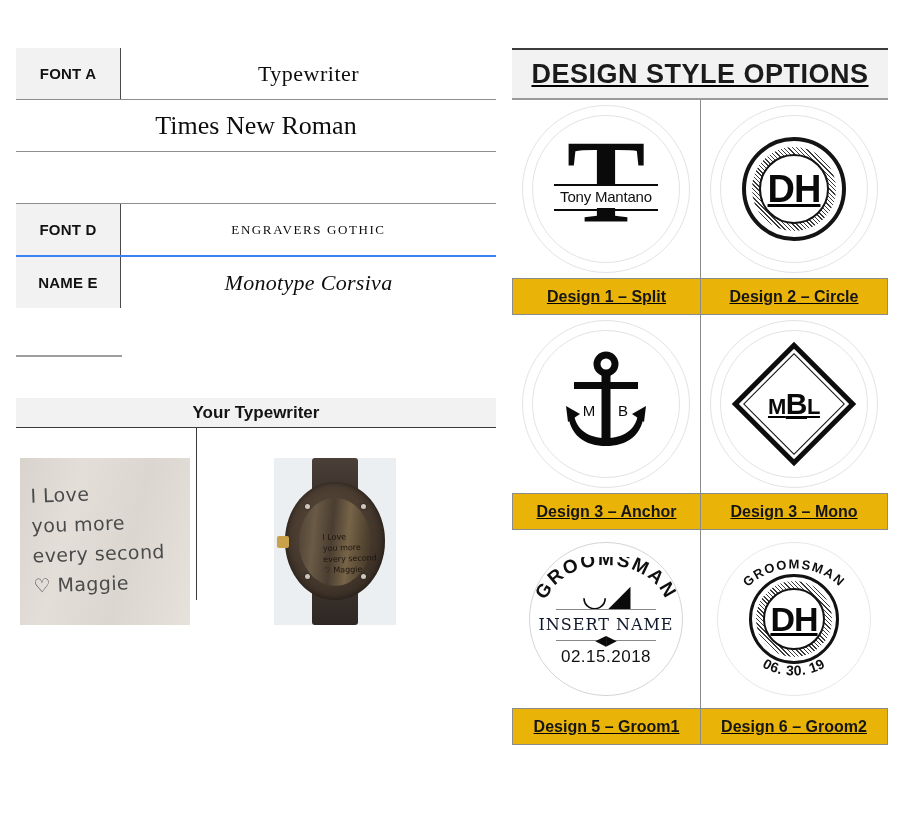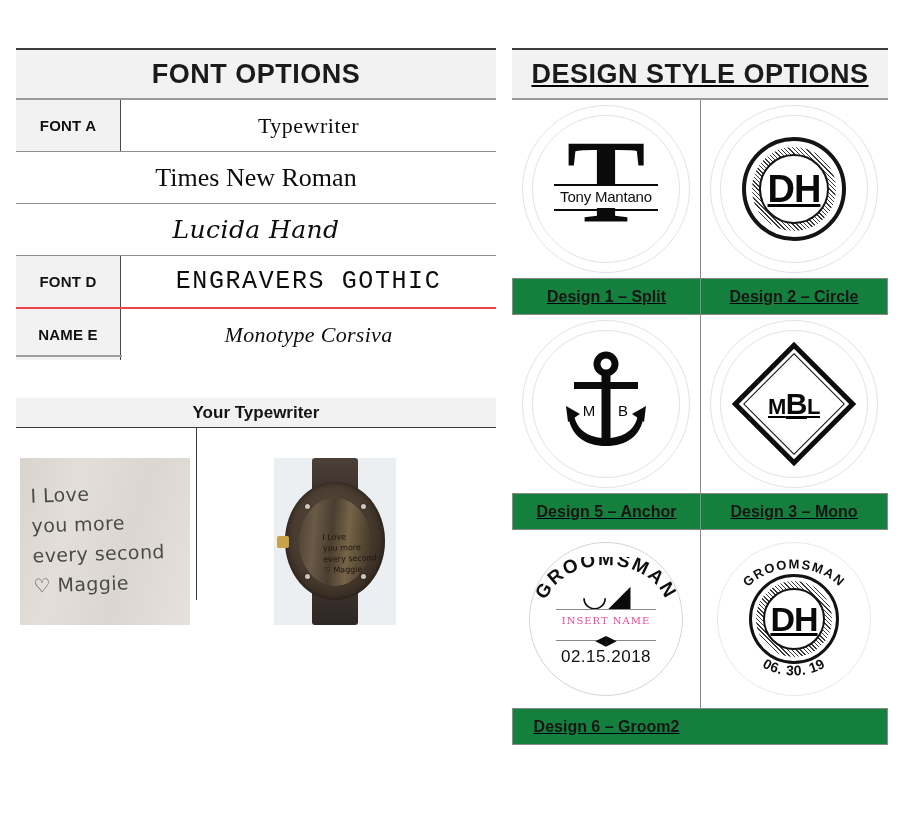--- a/index.html
+++ b/index.html
@@ -38,21 +38,21 @@
     color: #1b1b1b;
     font-family: "Liberation Sans", sans-serif;
   }
 
   .font-row {
     display: flex;
     height: 51px;
     border-bottom: 1px solid #8e8e8e;
   }
   .font-row.thick-line {
-    border-bottom: 2px solid #ef4444;
+    border-bottom: 2px solid #3b82f6;
   }
   .font-row.last-row {
     border-bottom: none;
   }
   .font-label {
     width: 104px;
     background: #f2f2f2;
     border-right: 1px solid #4a4a4a;
     display: flex;
     align-items: center;
@@ -78,22 +78,22 @@
     font-family: "Liberation Serif", serif;
     font-size: 26px;
   }
   .s-lucida {
     font-family: "DejaVu Serif", serif;
     font-style: italic;
     font-size: 25px;
     letter-spacing: 0.4px;
   }
   .s-engravers {
-    font-family: Liberation Mono, monospace;
-    font-size: 25px;
+    font-family: Liberation Serif, serif;
+    font-size: 13px;
     letter-spacing: 1.6px;
     font-variant: small-caps;
     text-transform: uppercase;
   }
   .s-monotype {
     font-family: "Liberation Serif", serif;
     font-style: italic;
     font-size: 22px;
     letter-spacing: 0.3px;
   }
@@ -252,21 +252,21 @@
   }
   .design-art {
     height: 178px;
     display: flex;
     align-items: center;
     justify-content: center;
   }
   .design-label-row {
     display: flex;
     border: 1px solid #8a8a8a;
-    background: #15803d;
+    background: #eab308;
     height: 37px;
     box-sizing: border-box;
     position: relative;
   }
   .design-label {
     width: 50%;
     display: flex;
     align-items: center;
     justify-content: center;
     font-size: 16px;
@@ -418,23 +418,23 @@
   }
   .d5 .rule {
     position: absolute; left: 26px; width: 100px; height: 1px; background: #888;
   }
   .d5 .rule-1 { top: 66px; }
   .d5 .rule-2 { top: 97px; }
   .d5 .insert {
     position: absolute; top: 72px; left: 0; width: 152px;
     text-align: center;
     font-family: "DejaVu Serif", serif;
-    font-size: 10px;
+    font-size: 16px;
     letter-spacing: 1px;
-    color: #ec4899;
+    color: #0f172a;
   }
   .d5 .bowtie {
     position: absolute; top: 90px; left: 0; width: 152px;
     text-align: center; font-size: 14px; line-height: 14px; color: #0a0a0a;
   }
   .d5 .date {
     position: absolute; top: 104px; left: 0; width: 152px;
     text-align: center;
     font-family: "Liberation Sans", sans-serif;
     font-size: 17px;
@@ -478,35 +478,31 @@
   .d6 .arc-top { position:absolute; top:16px; left:0; width:152px; height:44px; }
   .d6 .date-arc { position:absolute; bottom:12px; left:0; width:152px; height:44px; }
 
   .arc-text { font-family:"Liberation Sans", sans-serif; fill:#0f0f0f; }
 </style>
 </head>
 <body>
 
 <div id="font-panel">
 
-  <div class="panel-header">
-    <div class="panel-header-text">FONT OPTIONS</div>
-  </div>
 
   <div class="font-row">
     <div class="font-label">FONT A</div>
     <div class="font-sample s-typewriter">Typewriter</div>
   </div>
 
   <div class="font-row">
     <div class="font-sample s-times">Times New Roman</div>
   </div>
 
   <div class="font-row">
-    <div class="font-sample s-lucida">Lucida Hand</div>
   </div>
 
   <div class="font-row thick-line">
     <div class="font-label">FONT D</div>
     <div class="font-sample s-engravers">Engravers Gothic</div>
   </div>
 
   <div class="font-row last-row">
     <div class="font-label">NAME E</div>
     <div class="font-sample s-monotype">Monotype Corsiva</div>
@@ -635,21 +631,21 @@
                 <span class="big">B</span>
                 <span>L</span>
             </div>
           </div>
         </div>
       </div>
     </div>
   </div>
 
   <div class="design-label-row">
-    <div class="design-label">Design 5 – Anchor</div>
+    <div class="design-label">Design 3 – Anchor</div>
     <div class="design-label">Design 3 – Mono</div>
   </div>
 
   <div class="design-grid-row">
     <div class="vertical-rule" style="height:178px"></div>
 
     <div class="design-cell">
       <div class="design-art">
         <div class="d5">
           <svg class="arc" viewBox="0 0 152 46">
@@ -693,16 +689,17 @@
             <text class="arc-text" font-size="14" font-weight="bold" letter-spacing="0.5">
               <textPath href="#arc3" startOffset="50%" text-anchor="middle">06. 30. 19</textPath>
             </text>
           </svg>
         </div>
       </div>
     </div>
   </div>
 
   <div class="design-label-row">
+    <div class="design-label">Design 5 – Groom1</div>
     <div class="design-label">Design 6 – Groom2</div>
   </div>
 
 </div>
 
 </body></html>

